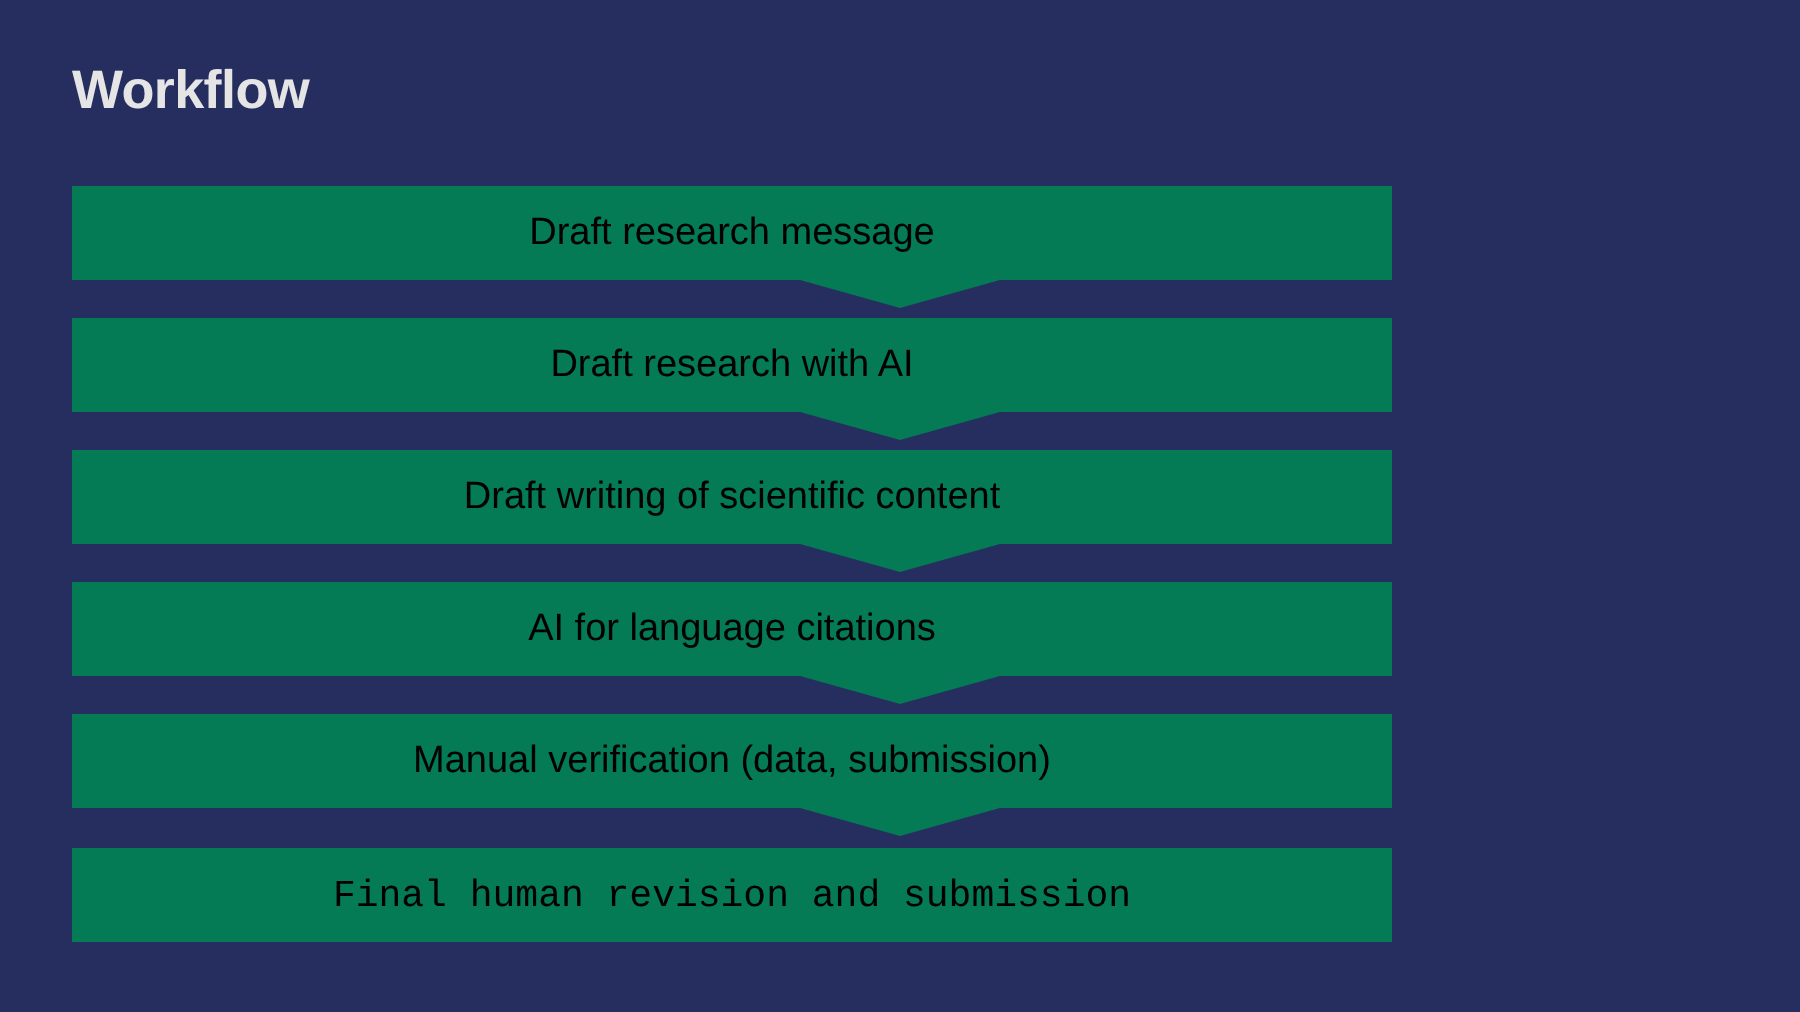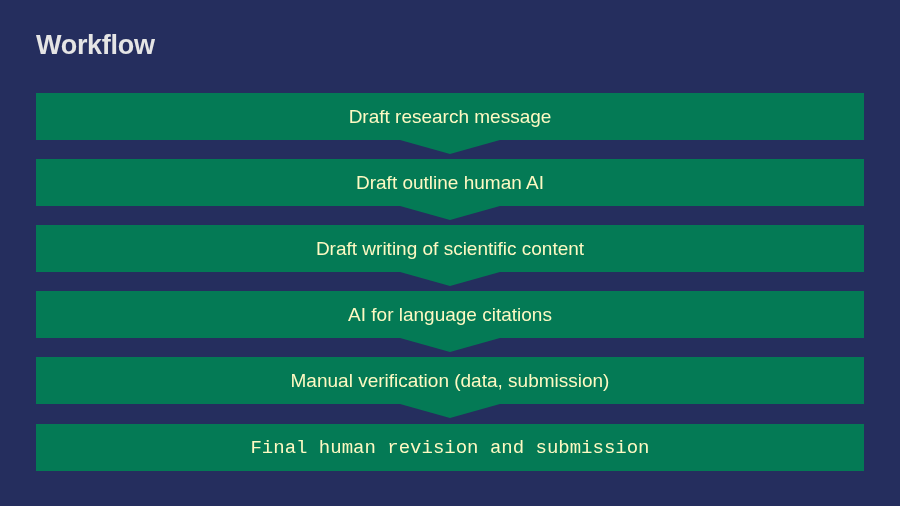--- a/index.html
+++ b/index.html
@@ -9,44 +9,44 @@
     font-family: "Liberation Sans", sans-serif;
     position: relative;
   }
   .title {
     position: absolute; left: 36px; top: 30px;
     color: #e5e5e5; font-size: 27px; font-weight: bold;
     letter-spacing: -0.3px; margin: 0;
   }
   .steps { position: absolute; left: 36px; top: 93px; width: 828px; }
   .step {
-    position: absolute; left: 0; width: 828px; height: 61px;
+    position: absolute; left: 0; width: 660px; height: 61px;
     background: #047a55;
-    color: #fef9c3; font-size: 19px;
+    color: #000000; font-size: 19px;
     display: flex; align-items: flex-start; justify-content: center;
     box-sizing: border-box; padding-top: 13px;
     clip-path: polygon(0 0, 100% 0, 100% 47px, 464px 47px, 414px 61px, 364px 47px, 0 47px);
   }
   .step.last {
     height: 47px;
     clip-path: none;
     font-family: Liberation Mono, monospace;
   }
 </style>
 </head>
 <body>
 
 <h1 class="title">Workflow</h1>
 
 <div class="steps">
   <div class="step" style="top:0px">
     <span>Draft research message</span>
   </div>
   <div class="step" style="top:66px">
-    <span>Draft outline human AI</span>
+    <span>Draft research with AI</span>
   </div>
   <div class="step" style="top:132px">
     <span>Draft writing of scientific content</span>
   </div>
   <div class="step" style="top:198px">
     <span>AI for language citations</span>
   </div>
   <div class="step" style="top:264px">
     <span>Manual verification (data, submission)</span>
   </div>

